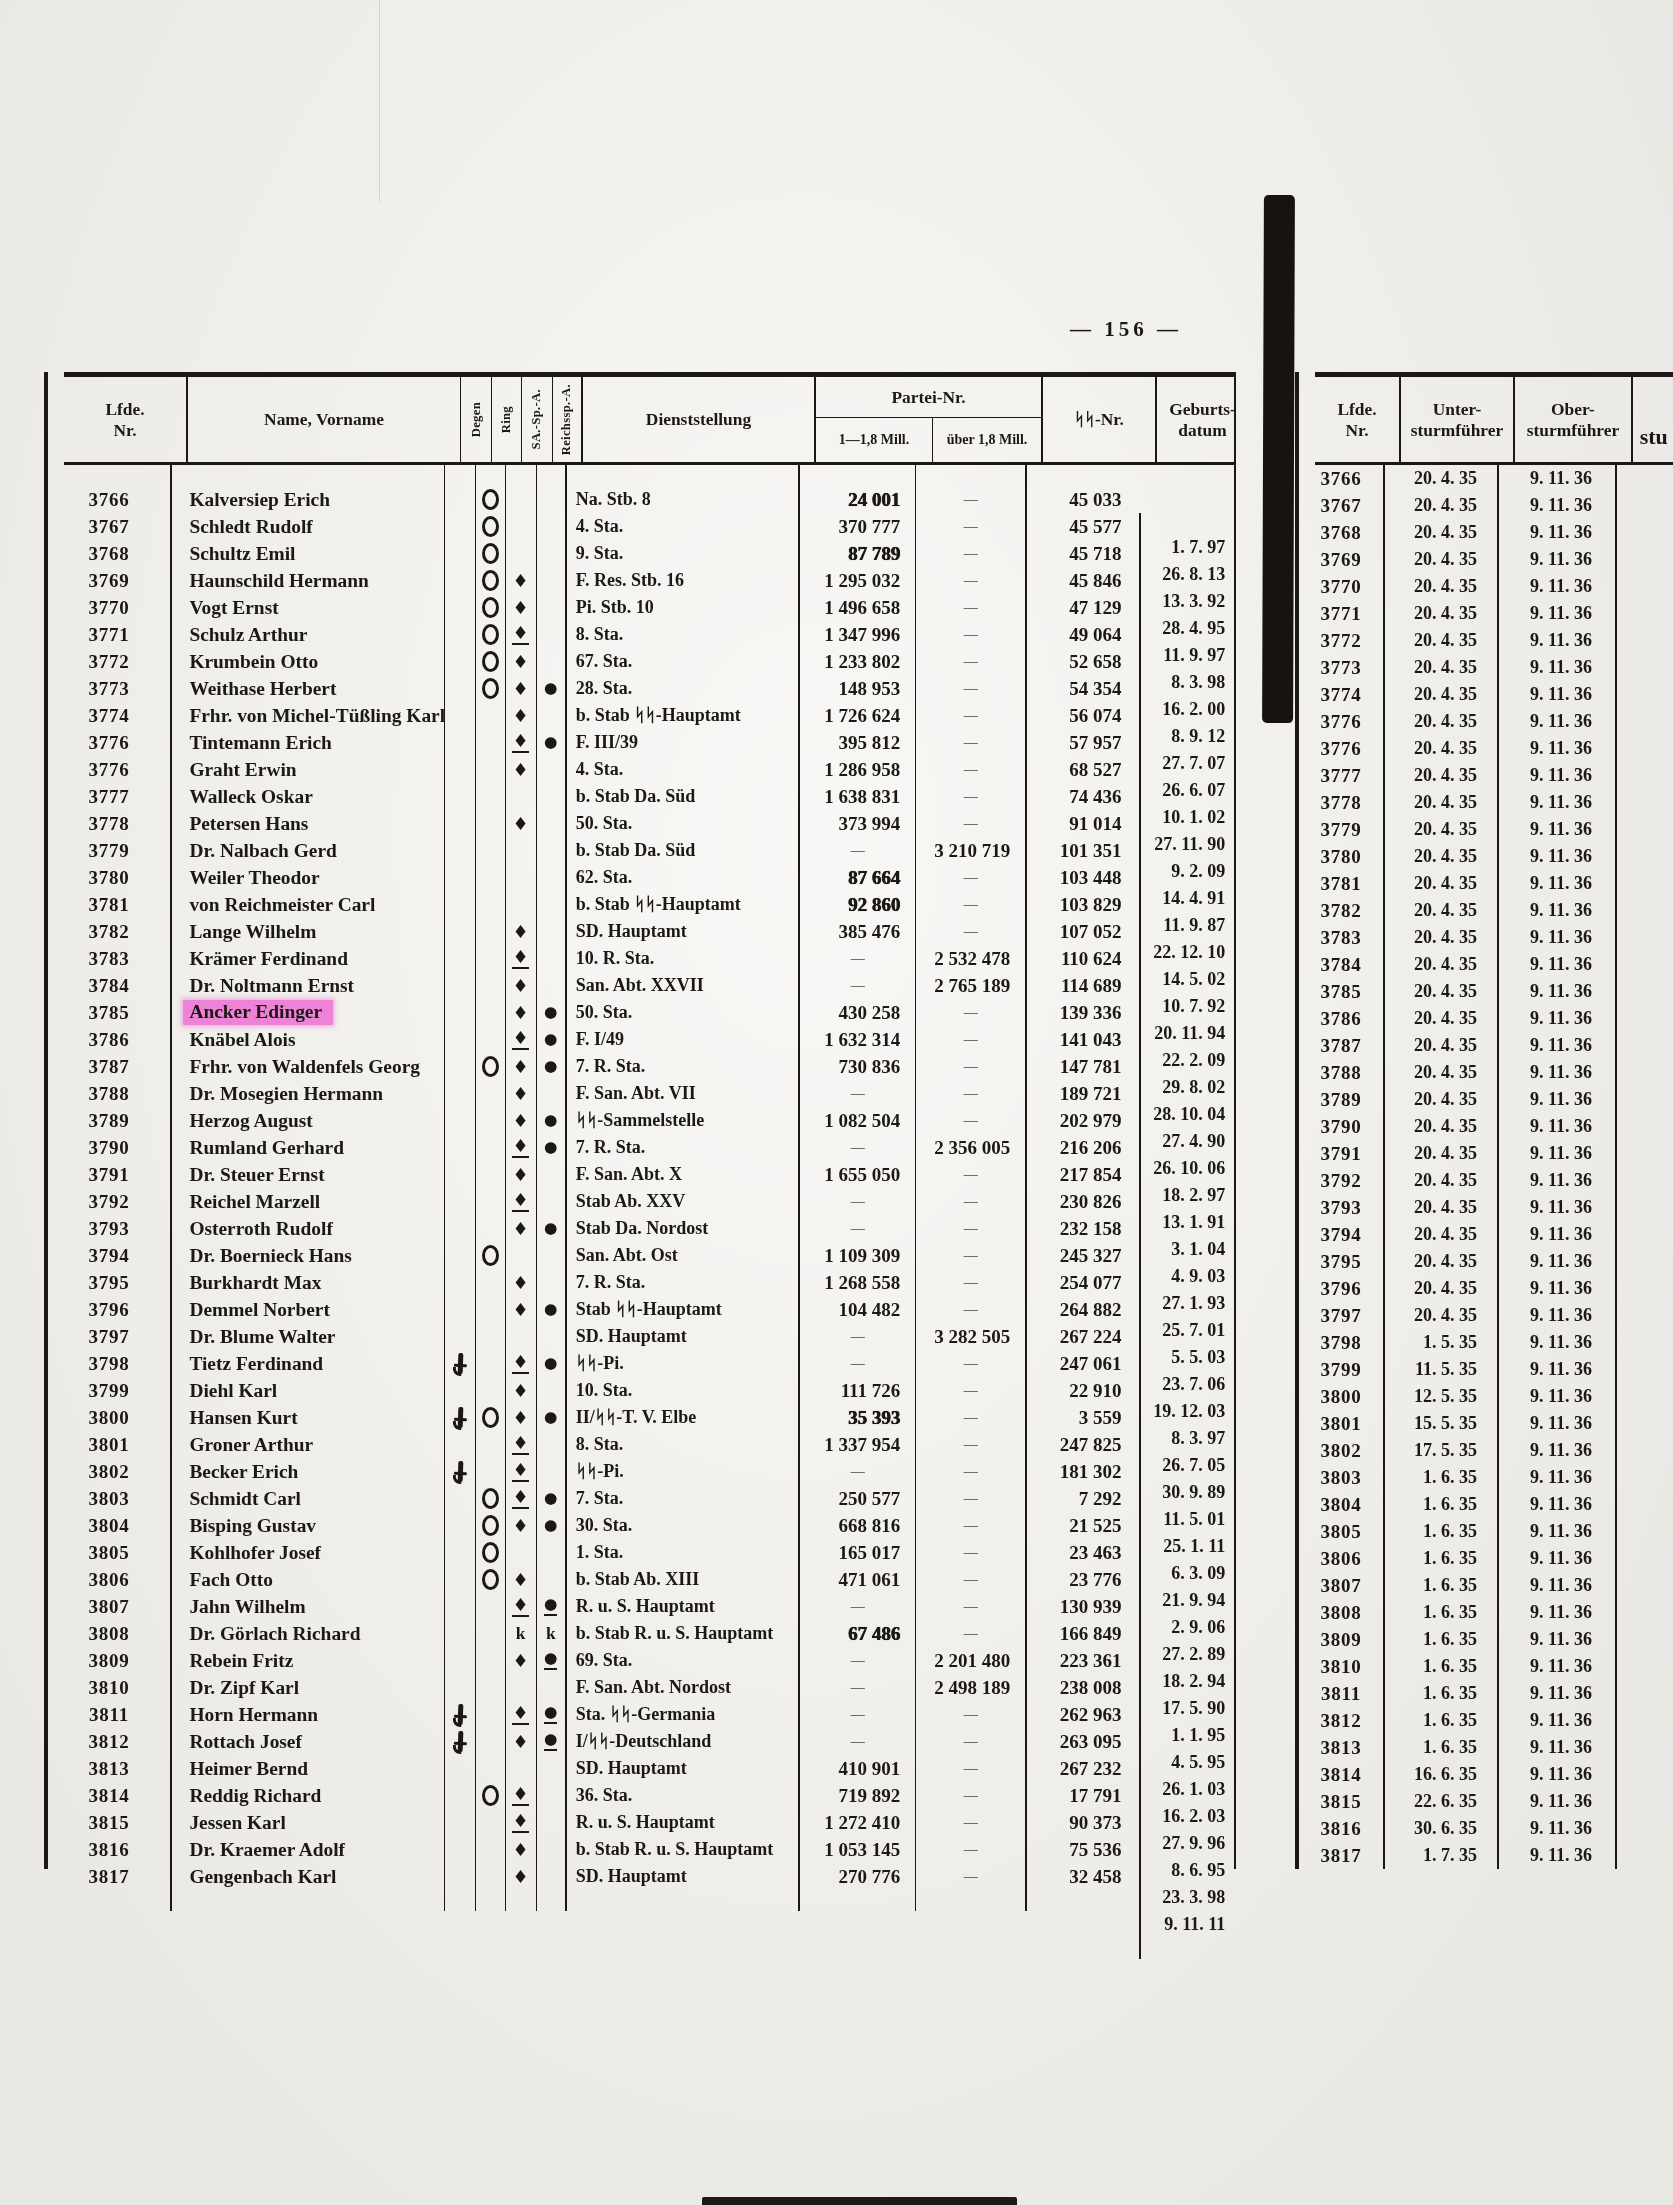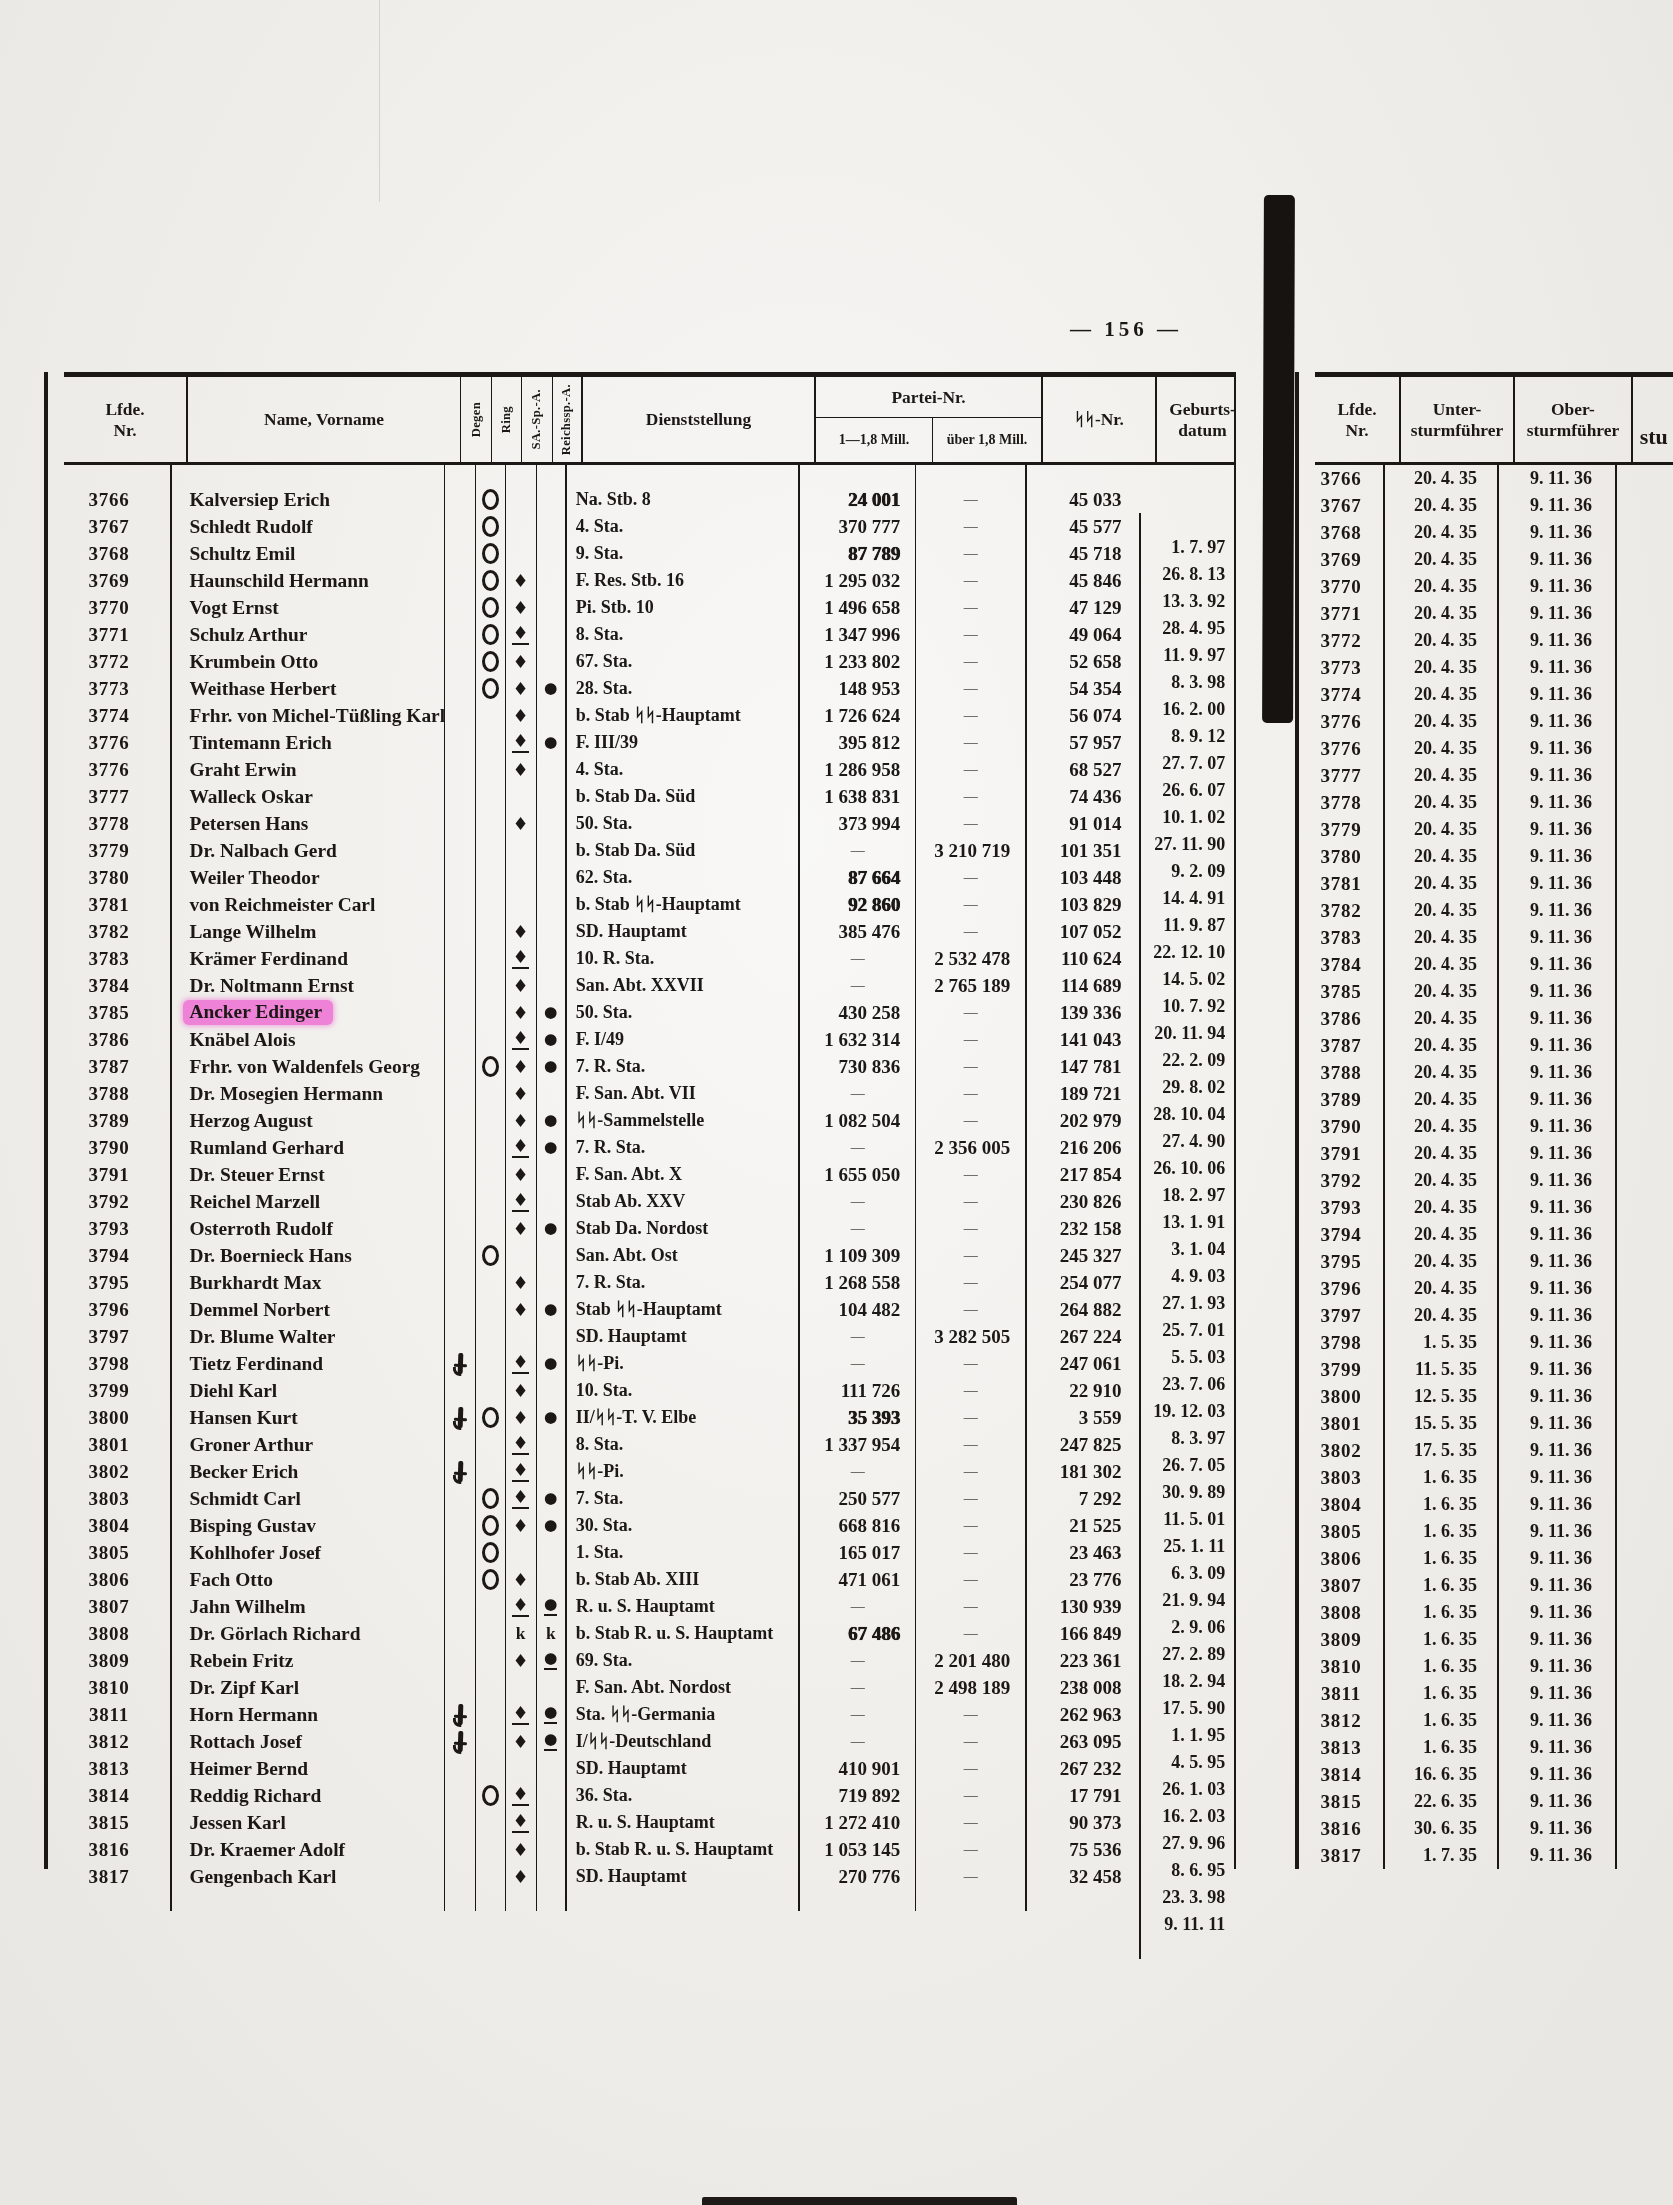--- a/index.html
+++ b/index.html
@@ -63,21 +63,21 @@
   .numC{justify-content:flex-end;padding-right:14.7px;font-size:19px;font-weight:700;
     white-space:nowrap;font-variant-numeric:tabular-nums;}
   .ssC{padding-right:17.4px;}
   .dateC{justify-content:flex-end;padding-right:6.7px;font-size:18px;font-weight:700;white-space:nowrap;margin-top:48px;}
   .uC{justify-content:flex-end;padding-right:20px;font-size:18px;font-weight:700;white-space:nowrap;font-family:Liberation Serif, serif;}
   .oC{justify-content:flex-end;padding-right:23px;font-size:18px;font-weight:700;white-space:nowrap;text-align:center;}
   .dashc{justify-content:center;padding-right:0;}
   .dash{font-size:14px;font-weight:400;color:#44403b;letter-spacing:-0.7px;}
   .xb{text-shadow:0 0 0.7px currentColor,0.4px 0 0 currentColor;}
   .hl{background:#ee82d6;box-shadow:0 0 4px 2px rgba(238,130,214,.55);
-    border-radius:6px;padding:0.7px 10.7px 2px 6.7px;margin-left:-6.7px;}
+    border-radius:1px;padding:0.7px 10.7px 2px 6.7px;margin-left:-6.7px;}
 
   
   .deg{position:relative;display:inline-block;width:4.7px;height:21px;background:var(--ink);
     border-radius:2px;transform:rotate(2deg);}
   .deg::before{content:"";position:absolute;left:-4px;top:10.7px;width:12.7px;height:3.3px;
     background:var(--ink);border-radius:1.3px;}
   .deg::after{content:"";position:absolute;left:-5.4px;top:14px;width:6px;height:6px;
     border-left:3.3px solid var(--ink);border-bottom:3.3px solid var(--ink);border-radius:0 0 0 7.4px;}
   .ringshape{display:inline-block;width:11.4px;height:15.4px;border:3.3px solid var(--ink);
     border-radius:50%;}

